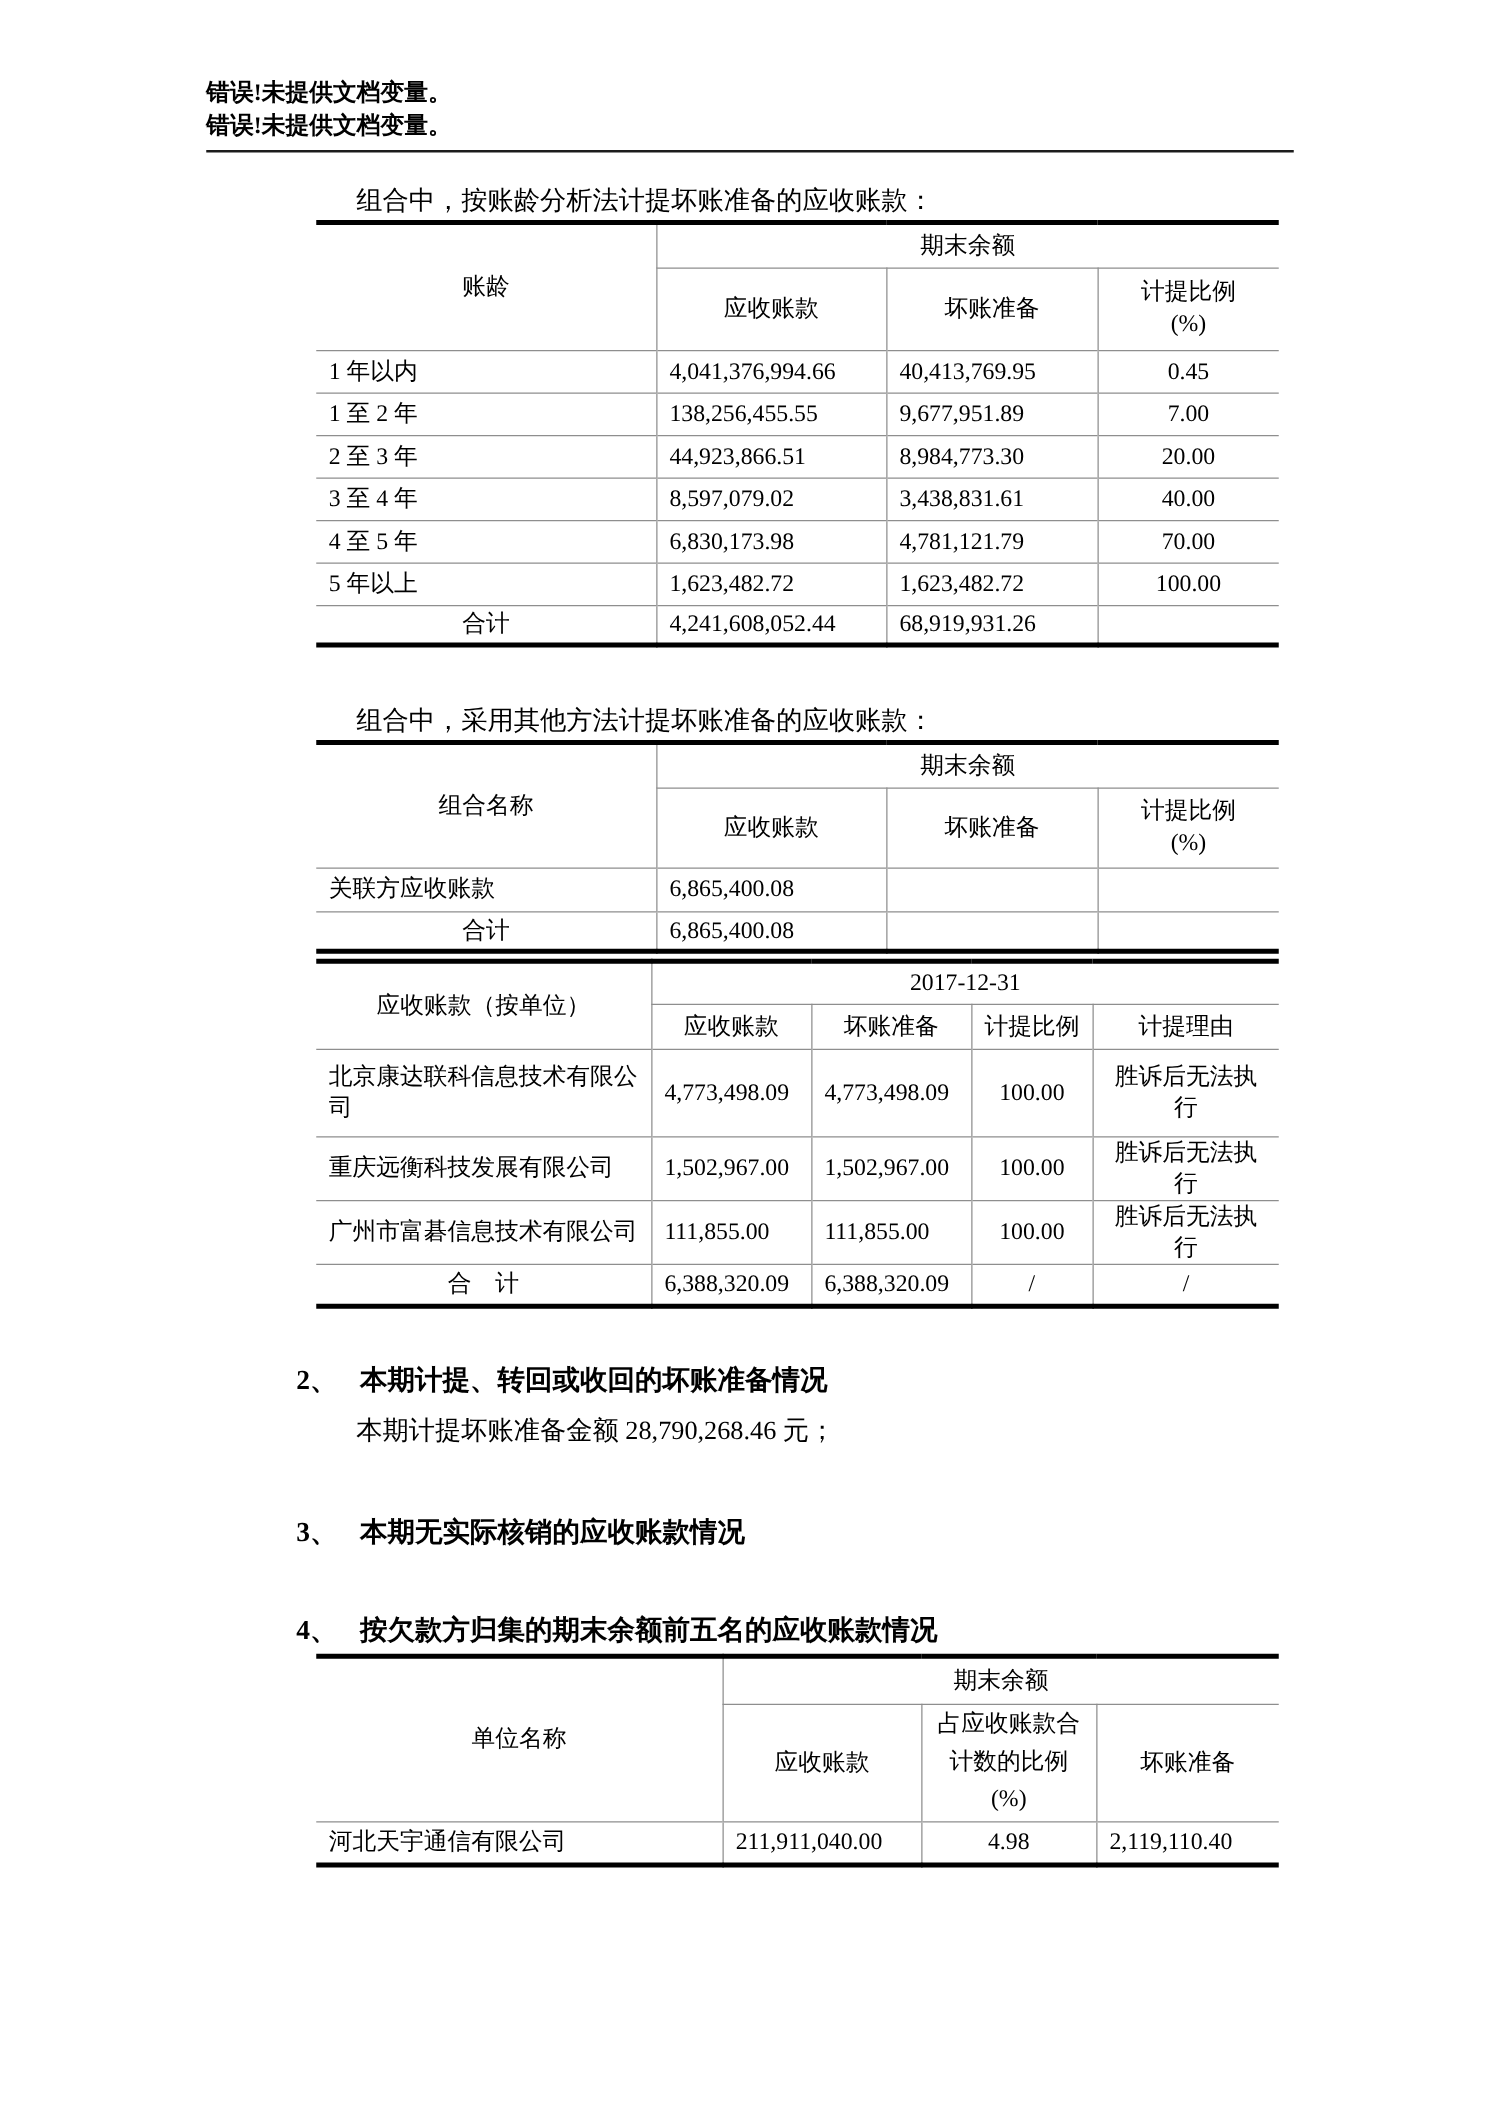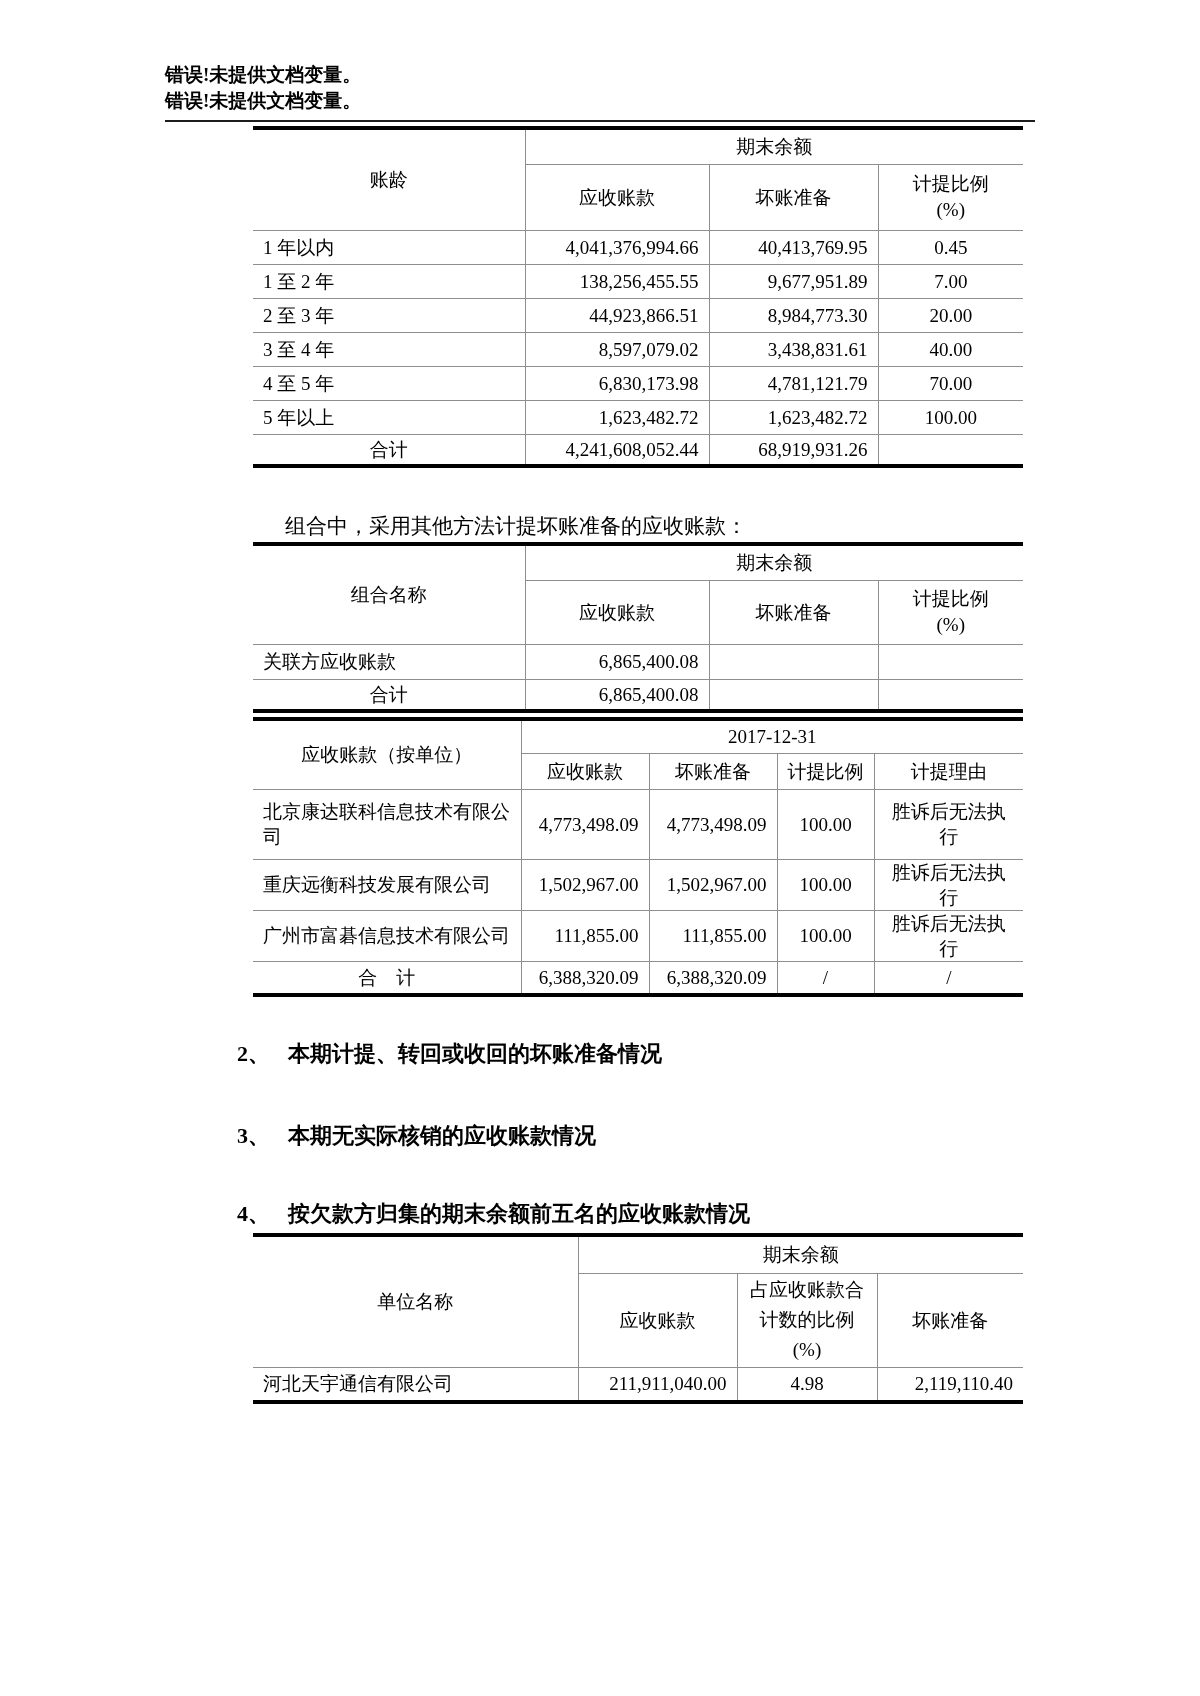--- a/index.html
+++ b/index.html
@@ -23,21 +23,21 @@
     border-collapse:collapse; table-layout:fixed;
     margin-left:88px; width:770px;
     border-top:4px solid #000; border-bottom:4px solid #000;
     font-size:19px; margin-top:4px;
   }
   td { font-weight:normal; padding:0 10px; vertical-align:middle; line-height:25px; }
   .v  { border-left:1px solid #8e8e8e; }
   .bline { border-bottom:1px solid #8e8e8e; }
   tbody td { border-top:1px solid #8e8e8e; }
   .center { text-align:center; }
-  .right  { text-align:right; }
+  .right  { text-align:left; }
   .left   { text-align:left; }
 
   tr.h1a { height:36px; } tr.h2a { height:66px; }
   tr.ra  { height:34px; } tr.ta  { height:32px; }
   tr.h2b { height:64px; } tr.rb  { height:35px; }
   tr.h1c { height:34px; } tr.h2c { height:36px; }
   tr.rc0 { height:70px; } tr.rc  { height:34px; } tr.tc { height:34px; }
   tr.h1d { height:38px; } tr.h2d { height:94px; } tr.rd { height:35px; }
 
   .two-line div { line-height:26px; }
@@ -56,20 +56,21 @@
 <body>
 
 <div class="page">
 
   <div class="doc-header">
     <div class="err">错误!未提供文档变量。</div>
     <div class="err">错误!未提供文档变量。</div>
     <div class="rule"></div>
   </div>
 
+  <div class="tbl-title t1-title">组合中，按账龄分析法计提坏账准备的应收账款：</div>
   <table class="t1">
     <colgroup>
         <col style="width:272px">
         <col style="width:184px">
         <col style="width:169px">
         <col style="width:145px">
       </colgroup>
     <tbody>
       <tr class="h1a">
         <td rowspan="2" class="center" style="border-top:none">账龄</td>
@@ -210,20 +211,21 @@
         <td class="right v">6,388,320.09</td>
         <td class="center v">/</td>
         <td class="center v">/</td>
       </tr>
     </tbody>
   </table>
 
   <div class="sec sec2">
     <span class="num">2、</span><span class="head">本期计提、转回或收回的坏账准备情况</span>
   </div>
+  <div class="sec-body">本期计提坏账准备金额 28,790,268.46 元；</div>
 
   <div class="sec sec3">
     <span class="num">3、</span><span class="head">本期无实际核销的应收账款情况</span>
   </div>
 
   <div class="sec sec4">
     <span class="num">4、</span><span class="head">按欠款方归集的期末余额前五名的应收账款情况</span>
   </div>
 
   <table class="t4">

